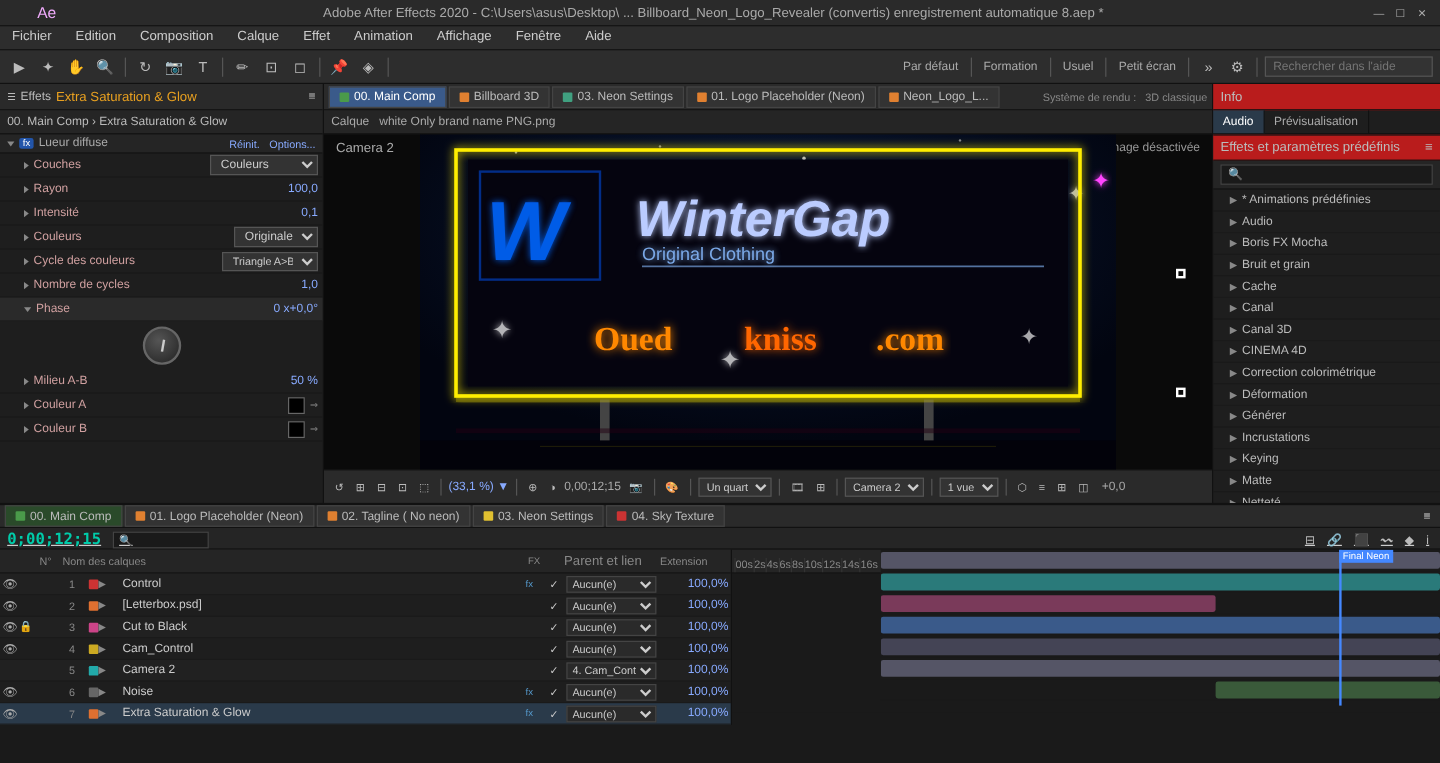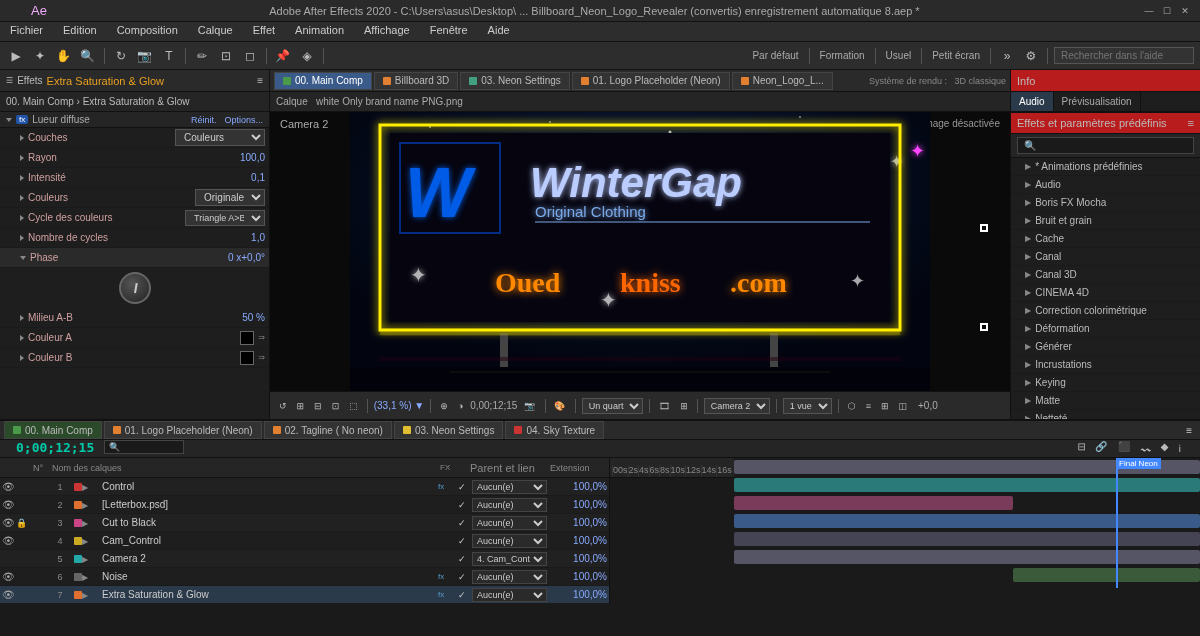--- a/index.html
+++ b/index.html
@@ -299,24 +299,25 @@
     .tl-tab.active { background: #2a4a2a; }
     .tl-dot { width: 8px; height: 8px; background: #4a9a4a; border-radius: 1px; }
     .tl-dot-orange { background: #e08030; }
     .tl-dot-yellow { background: #e0c030; }
     .tl-dot-red { background: #cc3333; }
 
     #timeline-controls {
       height: 28px;
       background: #252525;
       display: flex;
-      align-items: flex-start;
-      padding: 0 16px;
+      align-items: flex-end;
+      padding: 0 6px;
       gap: 4px;
       border-bottom: 1px solid #111;
+      text-decoration: underline;
     }
     .time-display {
       color: #00ccaa;
       font-size: 13px;
       font-weight: bold;
       font-family: monospace;
     }
     .tl-ctrl-btn { font-size: 10px; cursor: pointer; color: #bbb; padding: 1px 3px; }
 
     #timeline-main {

